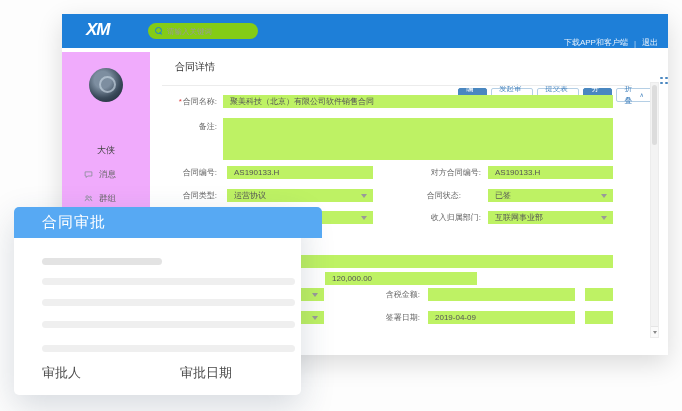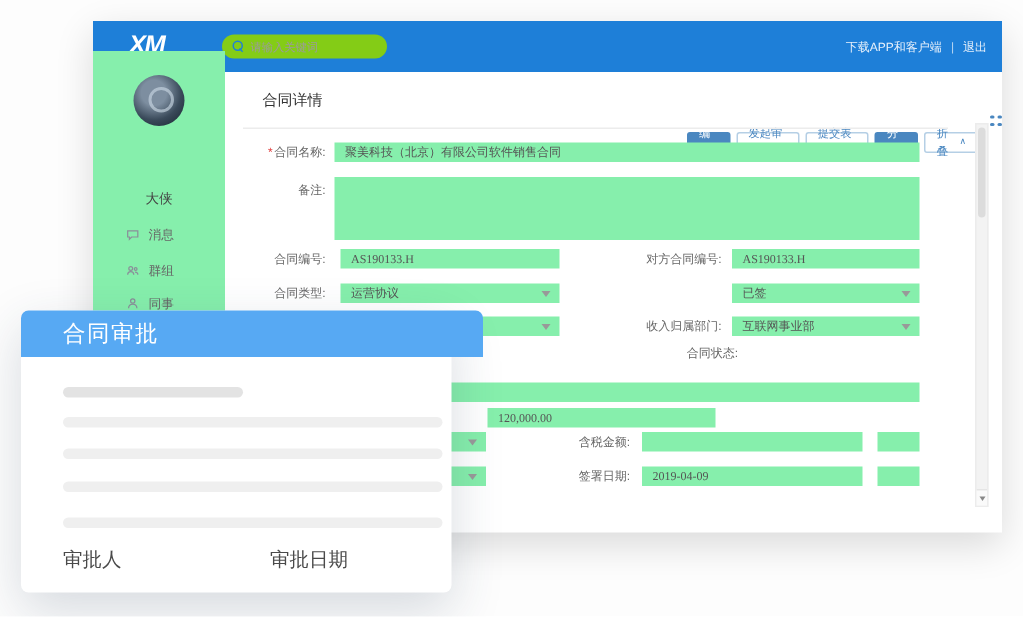--- a/index.html
+++ b/index.html
@@ -19,27 +19,27 @@
   .searchpill { position:absolute; left:86px; top:9px; width:110px; height:16px; background:#84cc16;
     border-radius:8px; display:flex; align-items:center; padding:0 7px; }
   .mag { position:relative; width:8px; height:8px; margin-right:4px; flex:0 0 auto; }
   .mag::before { content:""; position:absolute; left:0; top:0; width:5px; height:5px;
     border:1.2px solid #1e7fd8; border-radius:50%; }
   .mag::after { content:""; position:absolute; left:5.2px; top:5.2px; width:3px; height:1.2px;
     background:#1e7fd8; transform:rotate(45deg); transform-origin:0 0; }
   .searchinput { border:none; outline:none; background:transparent; width:84px;
     font-size:7.5px; color:#555; font-family:"Liberation Sans", sans-serif; }
   .searchinput::placeholder { color:#9b9b9b; }
-  .toplinks { position:absolute; right:10px; top:0; height:34px; display:flex; align-items:center;
+  .toplinks { position:absolute; right:10px; top:0; height:34px; display:flex; align-items:flex-end;
     gap:6px; color:#e8f1fb; font-size:8px; }
   .toplink { cursor:pointer; }
   .topdivider { color:#bcd8f2; }
 
   
-  .sidebar { position:absolute; left:0; top:20px; width:88px; height:307px; background:#86efac; }
+  .sidebar { position:absolute; left:0; top:38px; width:88px; height:307px; background:#f0abfc; }
   .avatar { position:absolute; left:27px; top:16px; width:34px; height:34px; border-radius:50%;
     background:radial-gradient(circle at 40% 35%, #7d8ea0 0 28%, #3a4a5a 60%, #15202c 100%);
     overflow:hidden; }
   .avatar::after { content:""; position:absolute; left:10px; top:8px; width:13px; height:13px;
     border-radius:50%; border:2px solid #c8d6e2; opacity:.65; }
   .username { position:absolute; left:0; top:92px; width:88px; text-align:center;
     font-size:9px; color:#444; }
   .side-item { position:absolute; left:0; width:88px; height:17px; display:flex; align-items:center;
     padding-left:22px; gap:6px; font-size:8.5px; color:#666; cursor:pointer; }
   .side-item svg { width:9px; height:9px; stroke:#8a8f99; fill:none; stroke-width:1.1; }
@@ -55,22 +55,22 @@
   .btn.outline { background:#fff; color:#4a87c0; border:1px solid #b5cfe5; }
   .caret-up { font-size:6px; margin-left:3px; }
   .dots-icon { width:9px; height:9px; margin-left:4px; display:grid;
     grid-template-columns:3px 3px; grid-template-rows:3px 3px; gap:2px; cursor:pointer; }
   .dots-icon i { width:2.5px; height:2.5px; background:#4a87c0; border-radius:1px; }
   .main-divider { position:absolute; left:100px; top:71px; width:470px; height:1px; background:#ececec; }
 
   
   .flabel { position:absolute; font-size:8px; color:#666; text-align:right; line-height:13px; }
   .flabel .req { color:#e03b3b; margin-right:1px; }
-  .field { position:absolute; height:13px; background:#86efac; font-size:8px; color:#555;
-    line-height:13px; padding-left:7px; overflow:hidden; white-space:nowrap;font-family:Liberation Serif, serif; }
+  .field { position:absolute; height:13px; background:#bef264; font-size:8px; color:#555;
+    line-height:13px; padding-left:7px; overflow:hidden; white-space:nowrap; }
   .field.area { height:42px; }
   .sel-caret { position:absolute; right:6px; top:5px; width:0; height:0;
     border-left:3px solid transparent; border-right:3px solid transparent; border-top:4px solid #999; }
 
   
   .vscroll { position:absolute; left:588px; top:68px; width:9px; height:256px; background:#f3f3f3;
     border:1px solid #ececec; }
   .vscroll .thumb { position:absolute; left:1px; top:2px; width:5px; height:60px; background:#dcdcdc; border-radius:3px; }
   .vscroll .down { position:absolute; left:0; bottom:0; width:7px; height:11px; background:#fafafa;
     border-top:1px solid #e5e5e5; cursor:pointer; }
@@ -176,21 +176,21 @@
     <div class="flabel" style="left:85px; top:152px; width:70px;">合同编号:</div>
     <div class="field" style="left:165px; top:152px; width:146px;">AS190133.H</div>
     <div class="flabel" style="left:339px; top:152px; width:80px;">对方合同编号:</div>
     <div class="field" style="left:426px; top:152px; width:125px;">AS190133.H</div>
 
     <div class="flabel" style="left:85px; top:175px; width:70px;">合同类型:</div>
     <div class="field" style="left:165px; top:175px; width:146px;">
       <span>运营协议</span>
       <span class="sel-caret"></span>
     </div>
-    <div class="flabel" style="left:350px; top:175px; width:80px;margin-top:40px;">合同状态:</div>
+    <div class="flabel" style="left:319px; top:175px; width:80px;">合同状态:</div>
     <div class="field" style="left:426px; top:175px; width:125px;">
       <span>已签</span>
       <span class="sel-caret"></span>
     </div>
 
     <div class="field" style="left:165px; top:197px; width:146px;">
       <span class="sel-caret"></span>
     </div>
     <div class="flabel" style="left:339px; top:197px; width:80px;">收入归属部门:</div>
     <div class="field" style="left:426px; top:197px; width:125px;">

